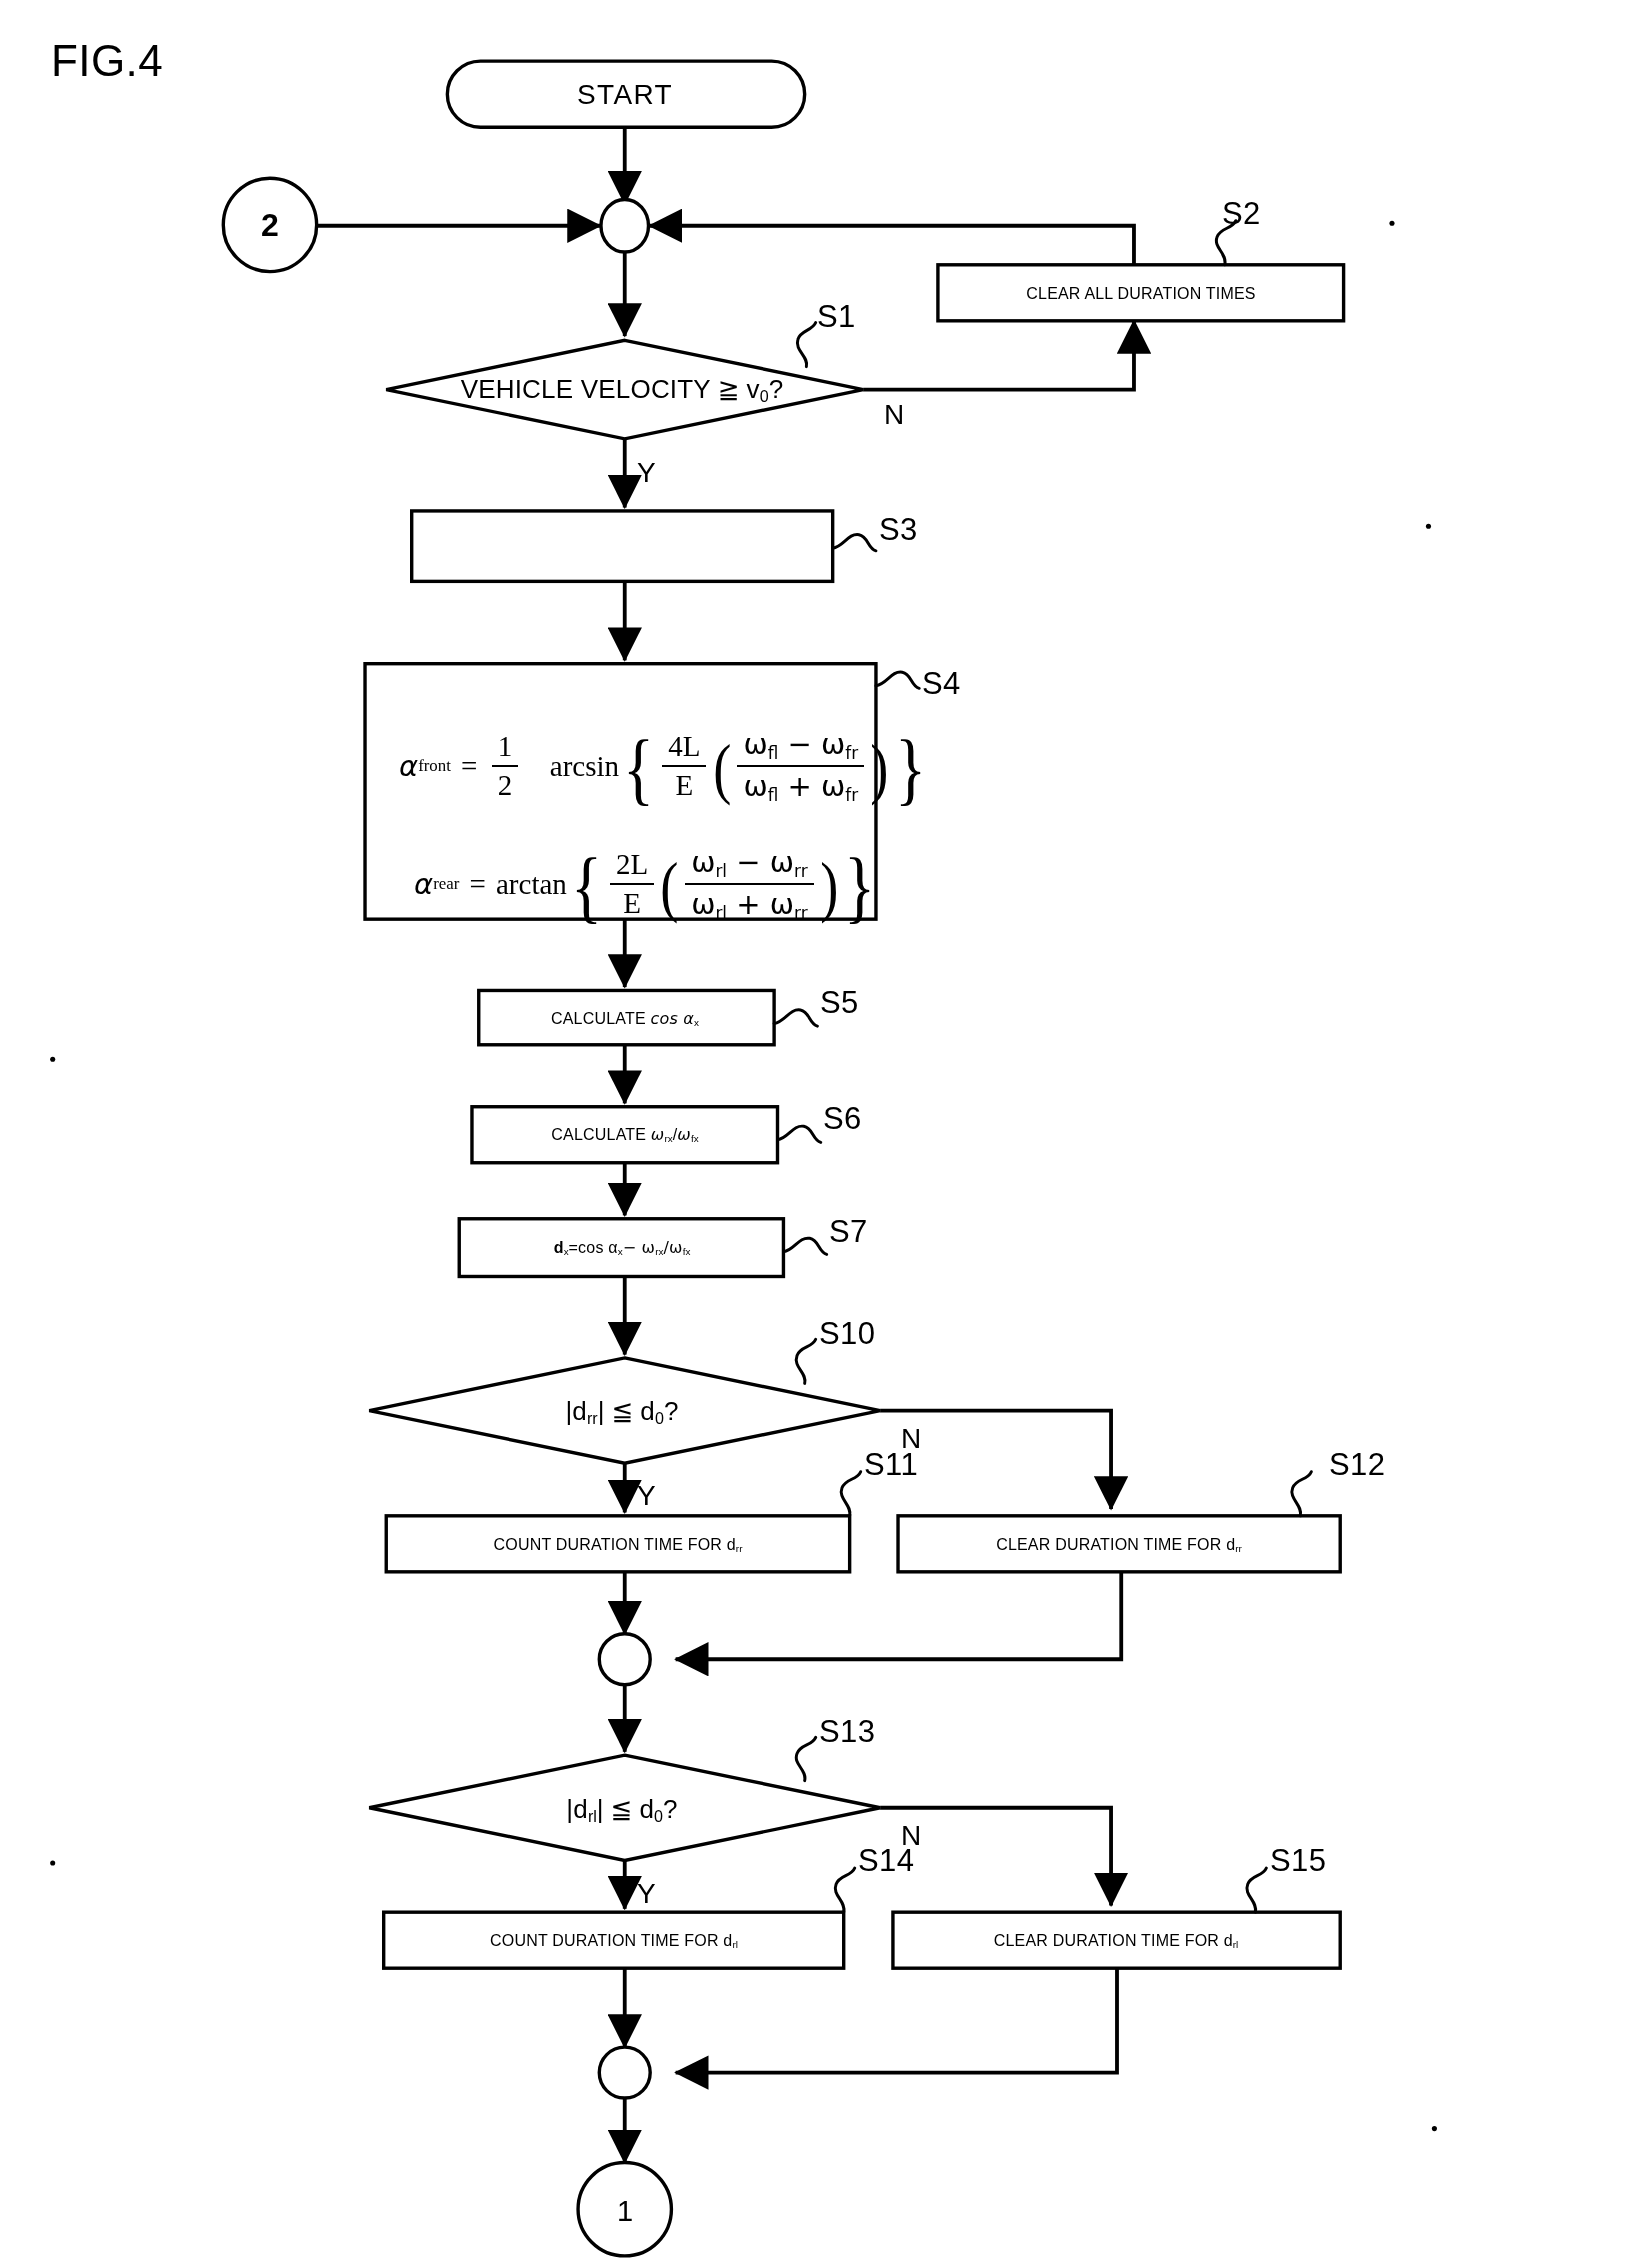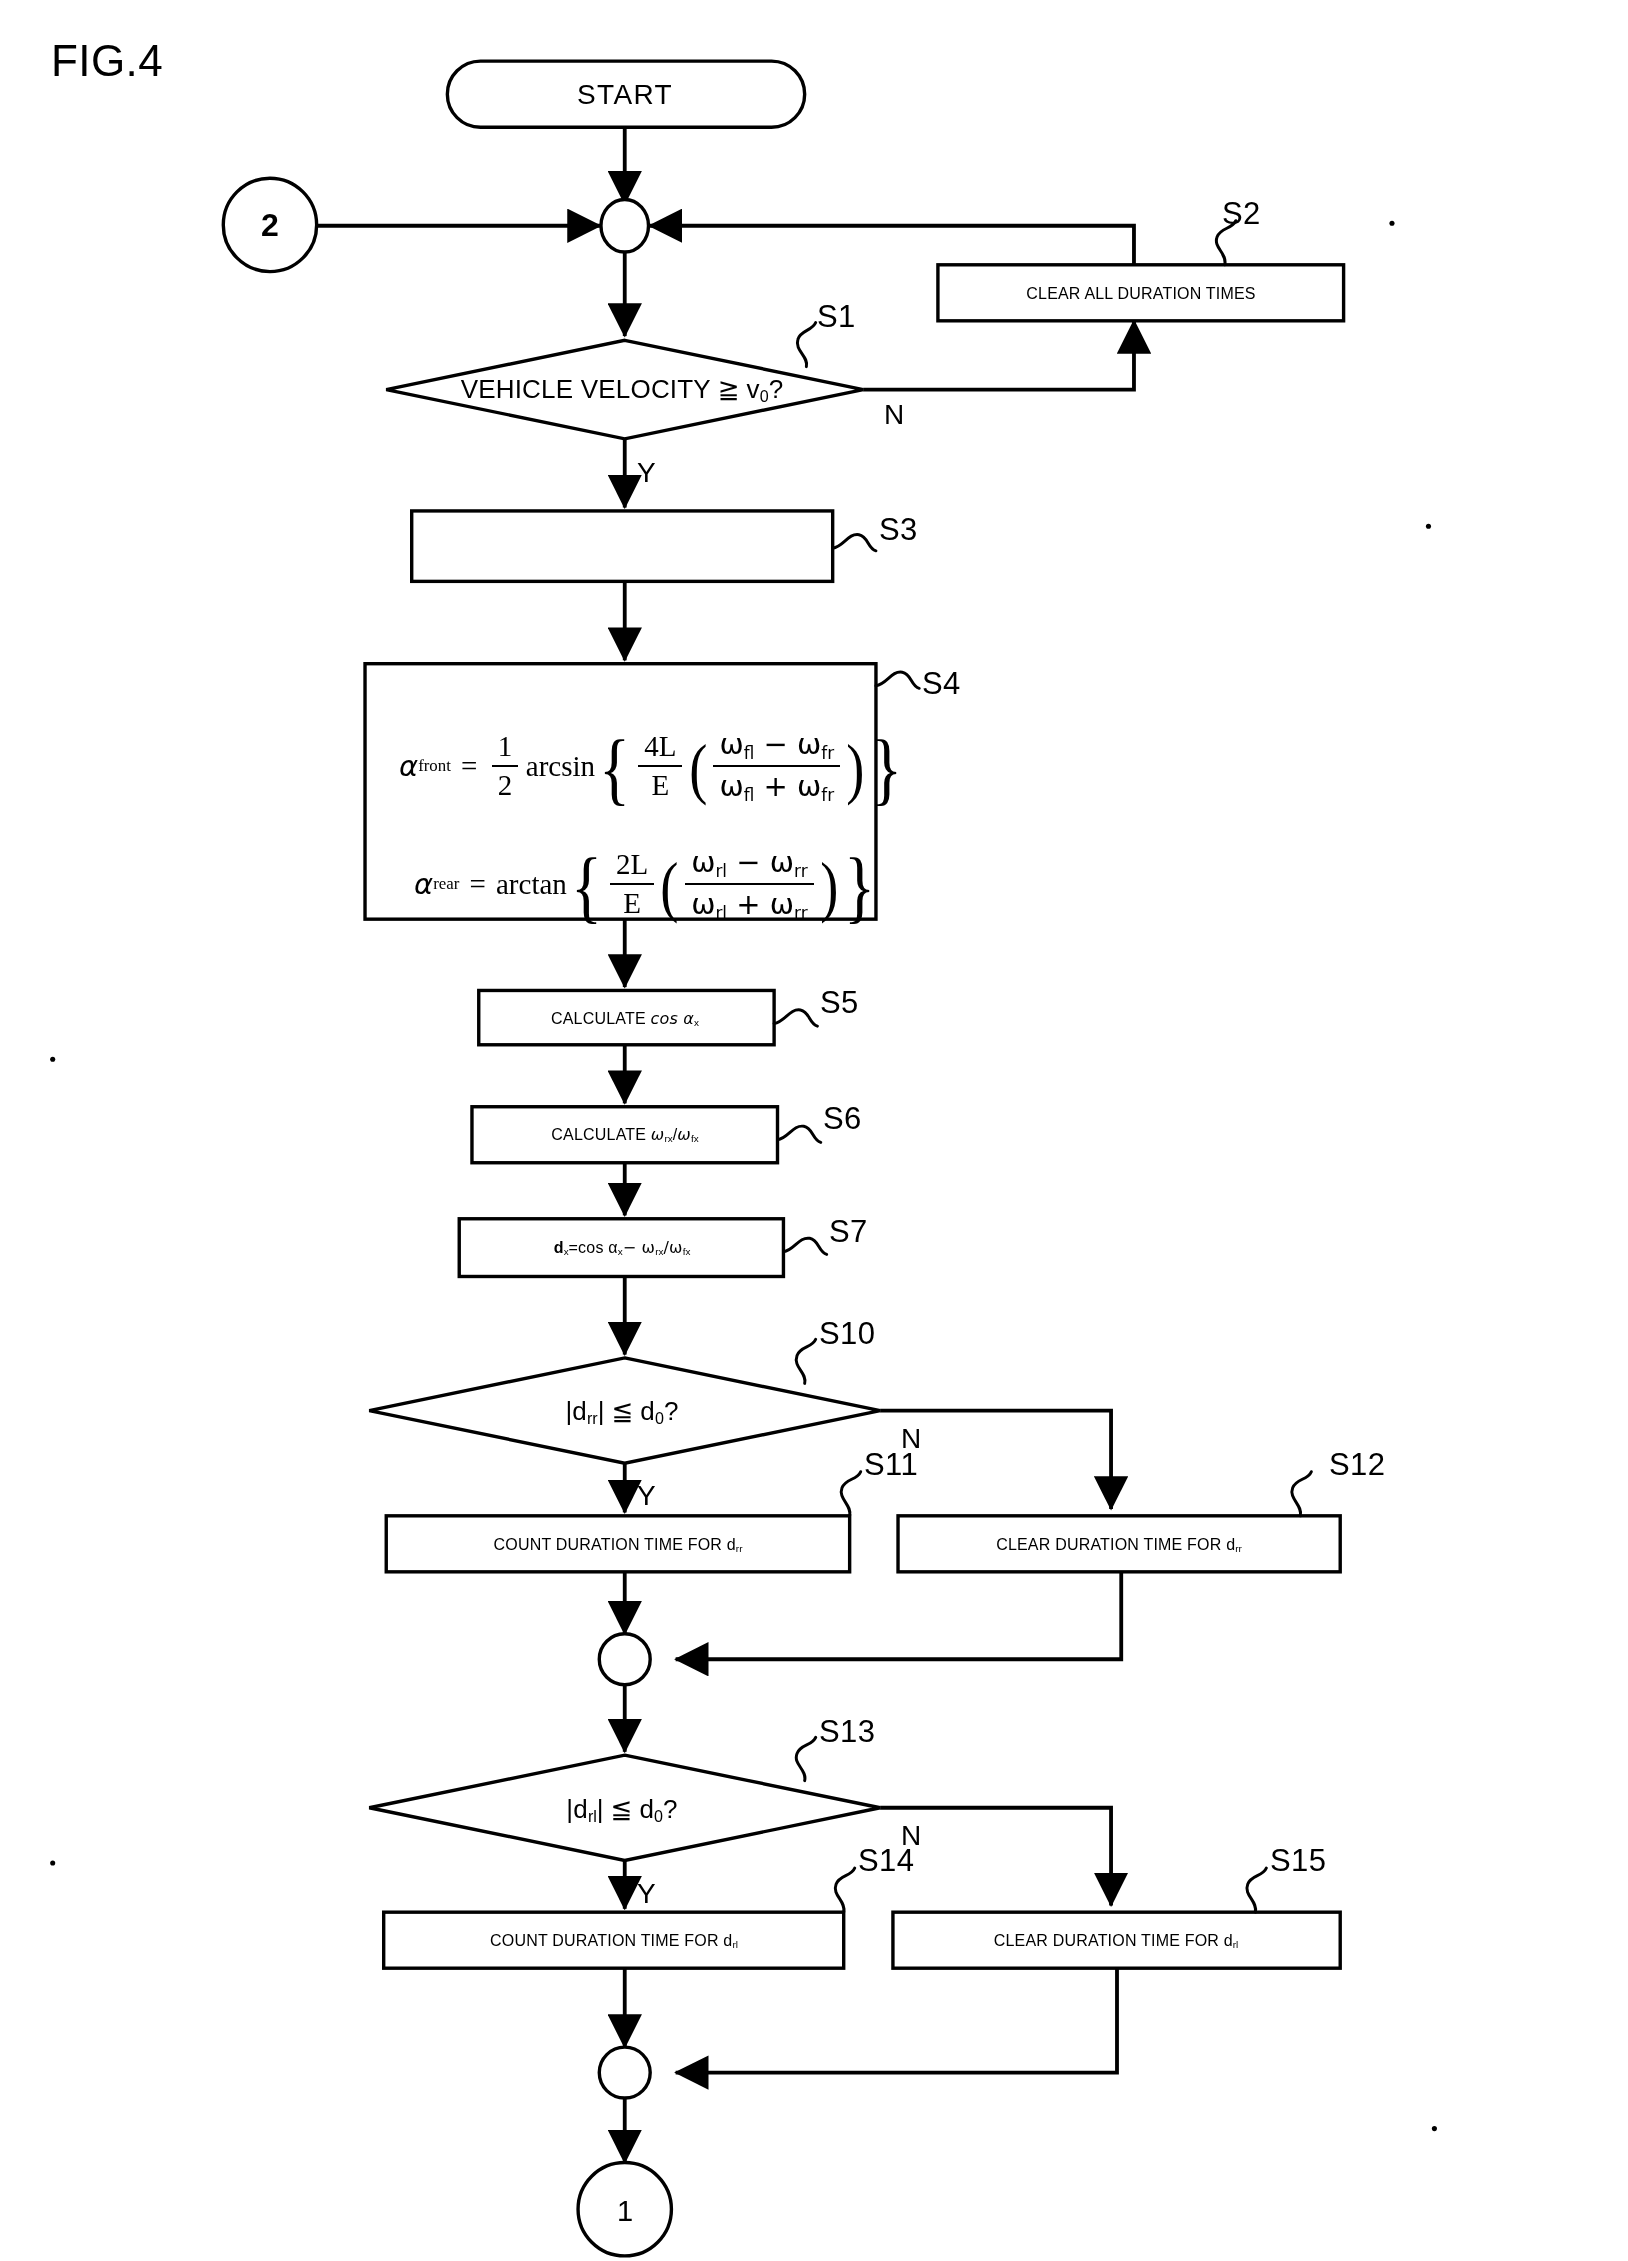--- a/index.html
+++ b/index.html
@@ -279,21 +279,21 @@
   <div class="txt step-id" style="left:879px; top:513px;">S3</div>
 
   <div class="math" style="left:399px; top:727px;">
     <span class="var gk">α</span>
       <span class="tiny-sub">front</span>
     <span style="padding:0 10.2px;">=</span>
     <span class="frac">
       <span class="num">1</span>
       <span class="den">2</span>
     </span>
-    <span class="fn" style="padding-left:3.4px;">arcsin</span>
+    <span class="fn" style="padding-left:3.4px;margin-left:24px;">arcsin</span>
     <span class="brc brc-curly">{</span>
     <span class="frac">
       <span class="num">4L</span>
       <span class="den">E</span>
     </span>
     <span class="brc brc-paren">(</span>
     <span class="frac">
       <span class="num gk">ω<span class="tiny-sub">fl</span> − ω<span class="tiny-sub">fr</span></span>
       <span class="den gk">ω<span class="tiny-sub">fl</span> + ω<span class="tiny-sub">fr</span></span>
     </span>

